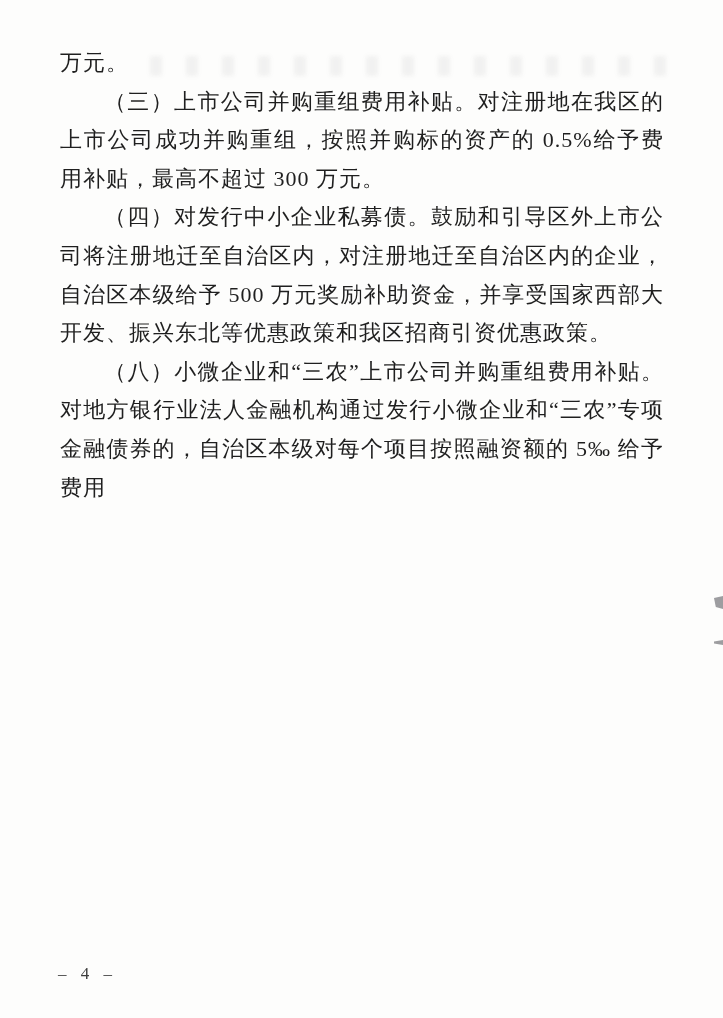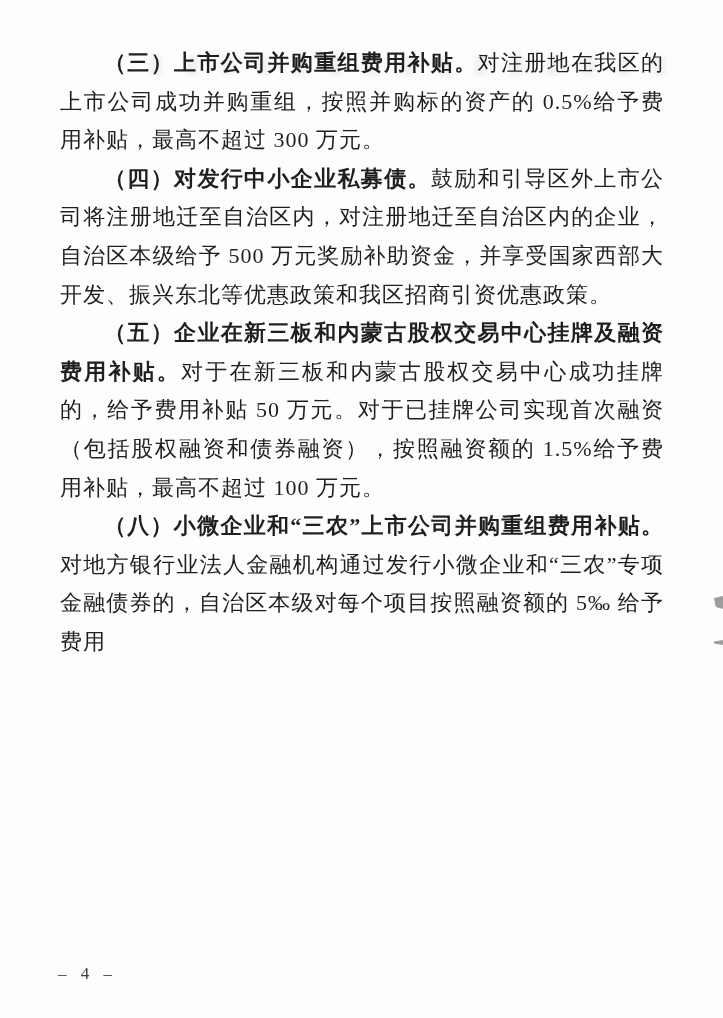--- a/index.html
+++ b/index.html
@@ -28,21 +28,21 @@
   }
   .para {
     margin: 0;
     padding: 0;
     text-indent: 2em;
   }
   .para.no-indent {
     text-indent: 0;
   }
   .sec-heading {
-    font-weight: bold;
+    font-weight: normal;
   }
   .page-number {
     position: absolute;
     left: 58px;
     top: 964px;
     font-size: 17px;
     color: #3d3d3d;
     letter-spacing: 5px;
   }
   
@@ -82,26 +82,26 @@
 </style>
 </head>
 <body>
 
 <div class="page">
 
   <div class="ghost-top"></div>
 
   <main class="content">
 
+    <p class="para no-indent"><span>万元。</span></p>
 
     <p class="para"><span class="sec-heading">（三）上市公司并购重组费用补贴。</span><span>对注册地在我区的上市公司成功并购重组，按照并购标的资产的 0.5%给予费用补贴，最高不超过 300 万元。</span></p>
 
     <p class="para"><span class="sec-heading">（四）对发行中小企业私募债。</span><span>鼓励和引导区外上市公司将注册地迁至自治区内，对注册地迁至自治区内的企业，自治区本级给予 500 万元奖励补助资金，并享受国家西部大开发、振兴东北等优惠政策和我区招商引资优惠政策。</span></p>
 
-    <p class="para"><span class="sec-heading">（五）企业在新三板和内蒙古股权交易中心挂牌及融资费用补贴。</span><span>对于在新三板和内蒙古股权交易中心成功挂牌的，给予费用补贴 50 万元。对于已挂牌公司实现首次融资（包括股权融资和债券融资），按照融资额的 1.5%给予费用补贴，最高不超过 100 万元。</span></p>
 
 
 
     <p class="para"><span class="sec-heading">（八）小微企业和“三农”上市公司并购重组费用补贴。</span><span>对地方银行业法人金融机构通过发行小微企业和“三农”专项金融债券的，自治区本级对每个项目按照融资额的 5‰ 给予费用</span></p>
 
   </main>
 
   <div class="page-number">– 4 –</div>
 
   <div class="edge-smudge top"></div>

